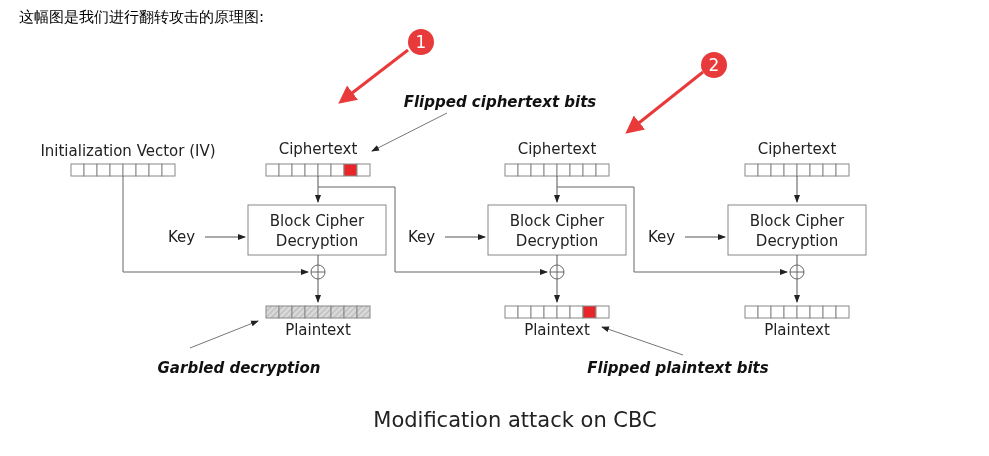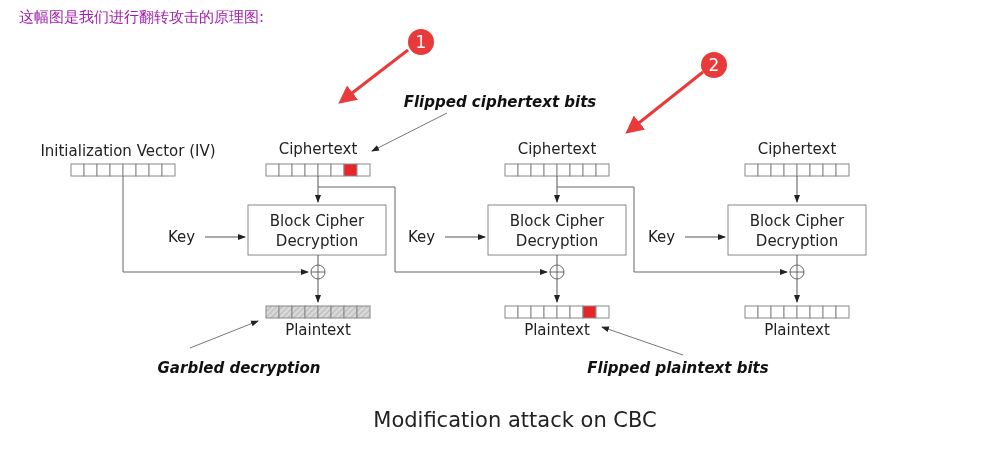--- a/index.html
+++ b/index.html
@@ -1,17 +1,17 @@
 <!DOCTYPE html>
 <html><head>
   <meta charset="utf-8">
   <style>
     html, body { margin: 0; padding: 0; background: #ffffff; }
     body { width: 989px; height: 456px; position: relative; overflow: hidden; font-family: "DejaVu Sans", sans-serif; }
-    .intro { position: absolute; left: 19px; top: 8px; font-size: 15px; color: #a21caf; font-family: "DejaVu Sans", sans-serif; }
+    .intro { position: absolute; left: 19px; top: 8px; font-size: 15px; color: #000000; font-family: "DejaVu Sans", sans-serif; }
     svg { position: absolute; left: 0; top: 0; }
     .lbl { font-family: "DejaVu Sans", sans-serif; font-size: 15px; fill: #222; }
     .note { font-family: "DejaVu Sans", sans-serif; font-size: 15px; font-weight: bold; font-style: italic; fill: #111; }
     .caption { font-family: "DejaVu Sans", sans-serif; font-size: 21px; fill: #222; }
     .badge-text { font-family: "DejaVu Sans", sans-serif; font-size: 17px; fill: #fff; }
   </style>
 </head>
 <body>
 
 <div class="intro">这幅图是我们进行翻转攻击的原理图:</div>

